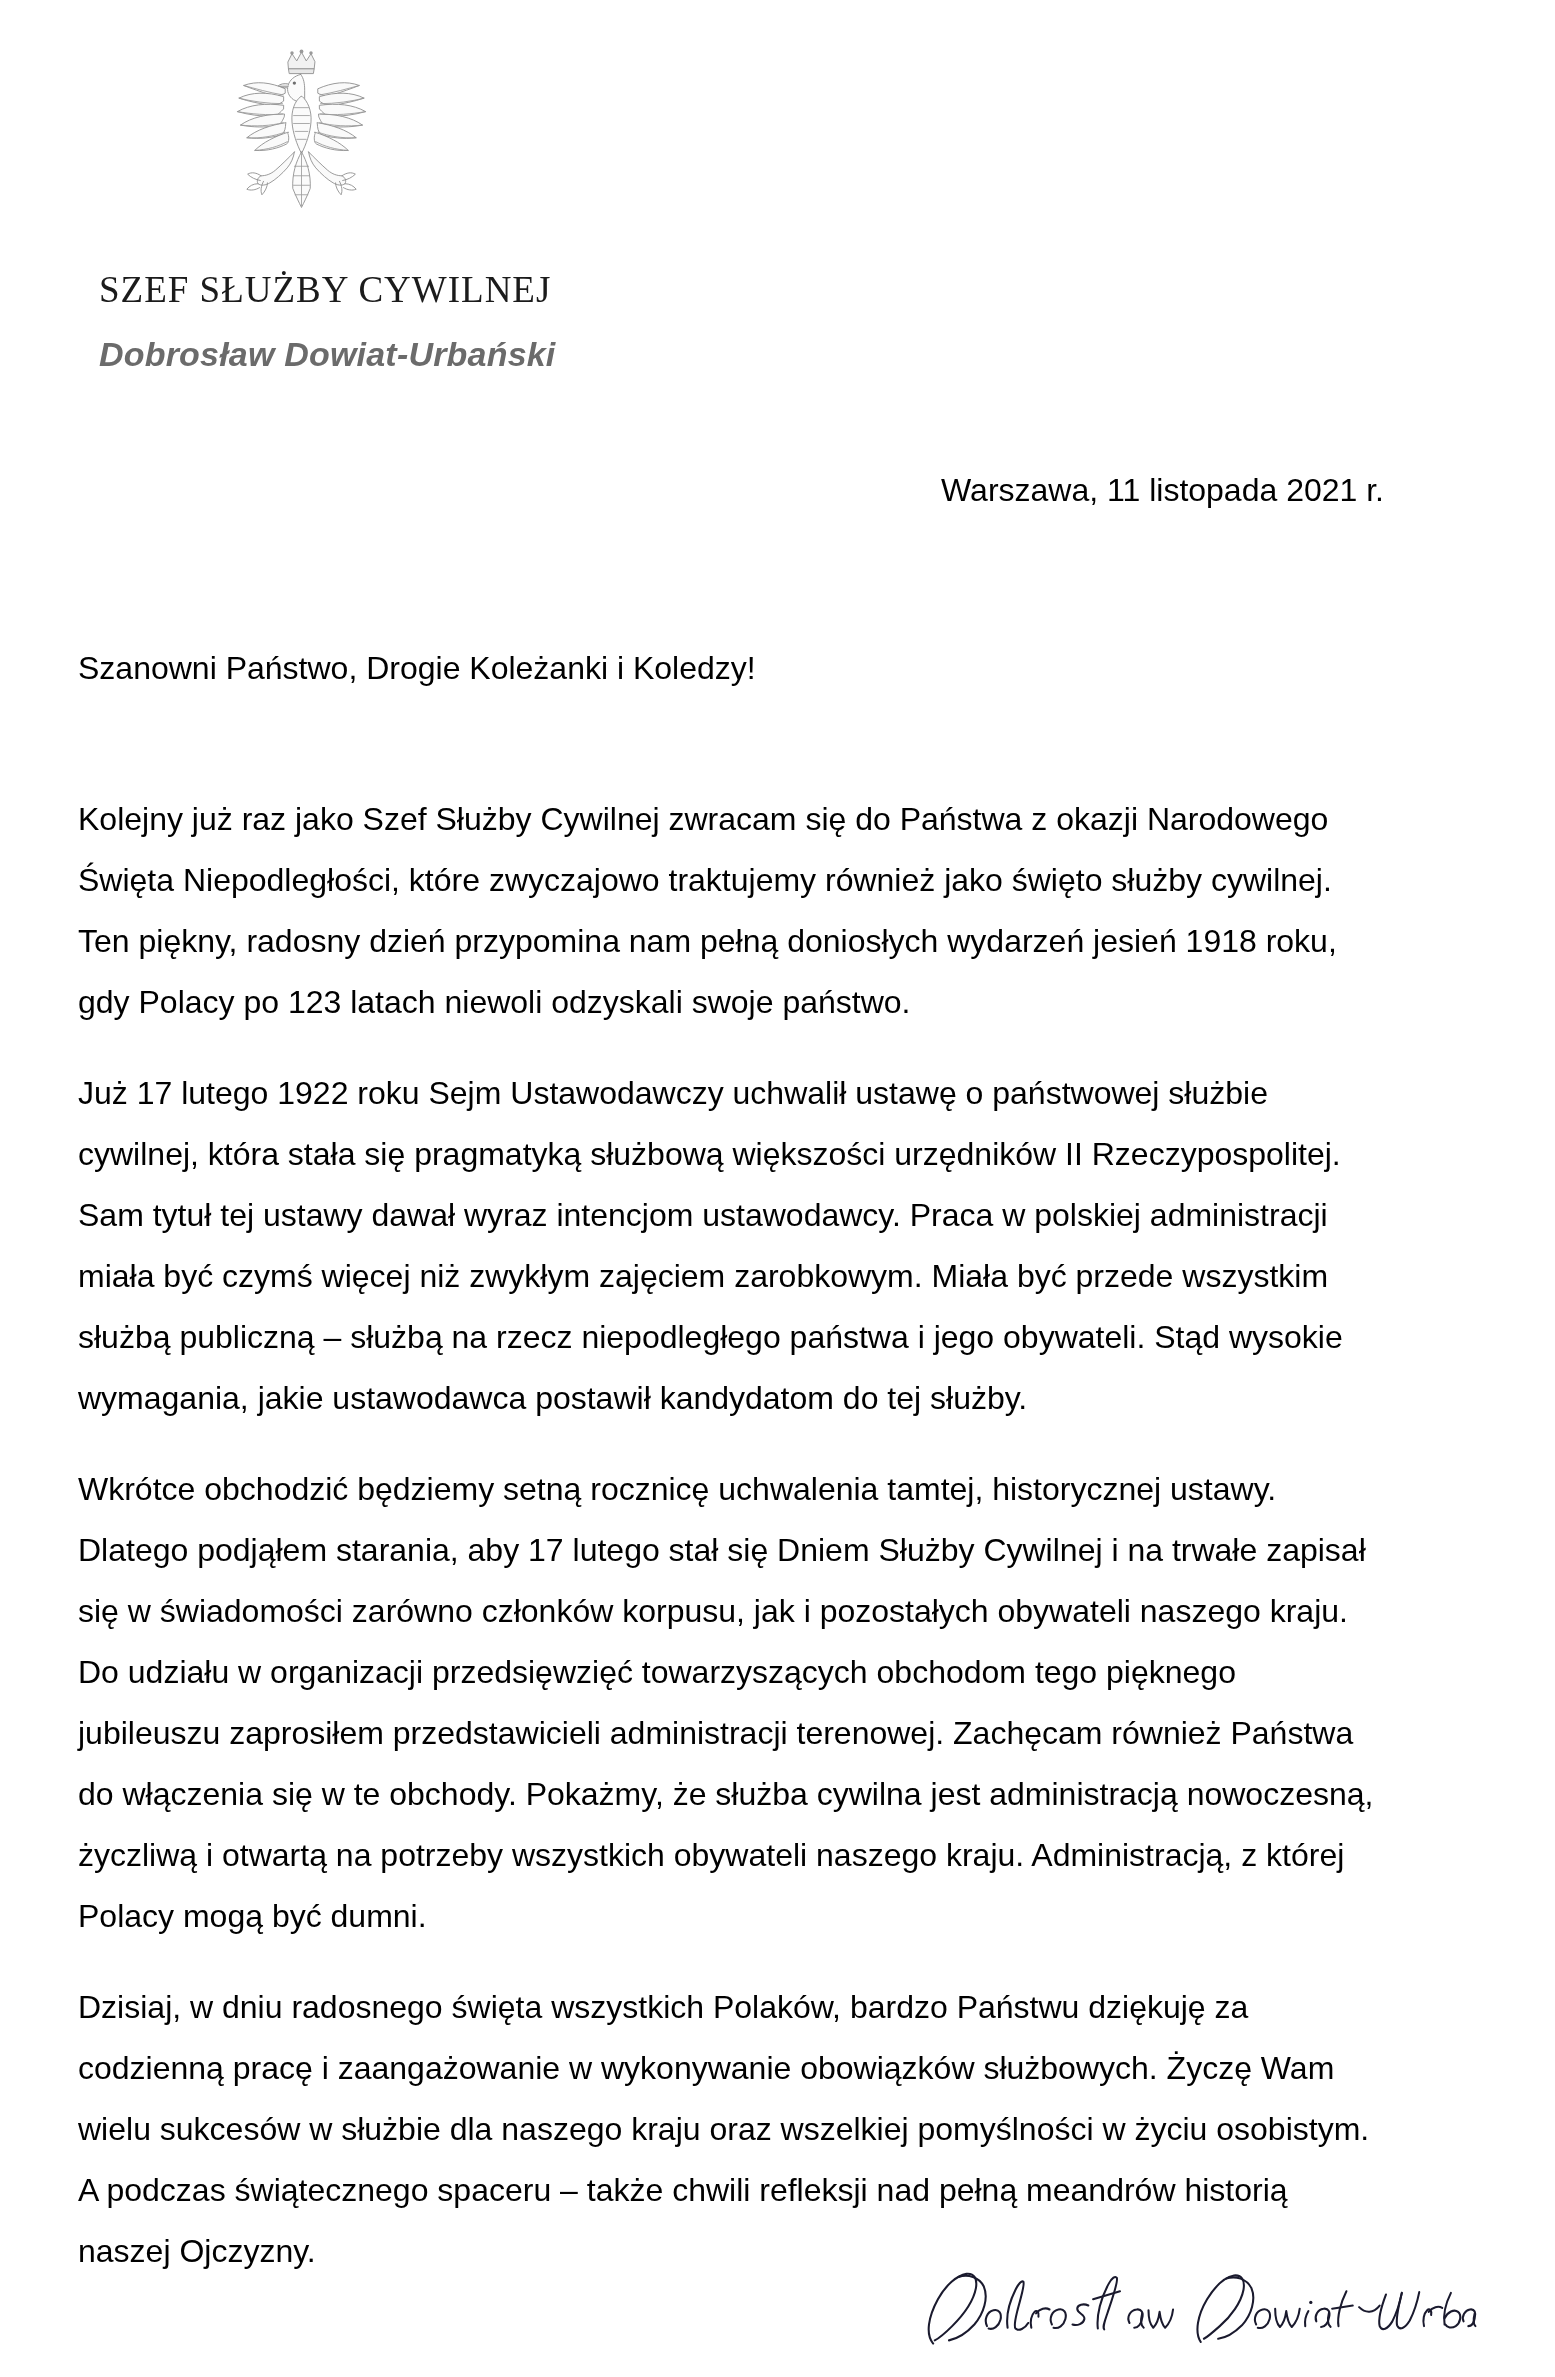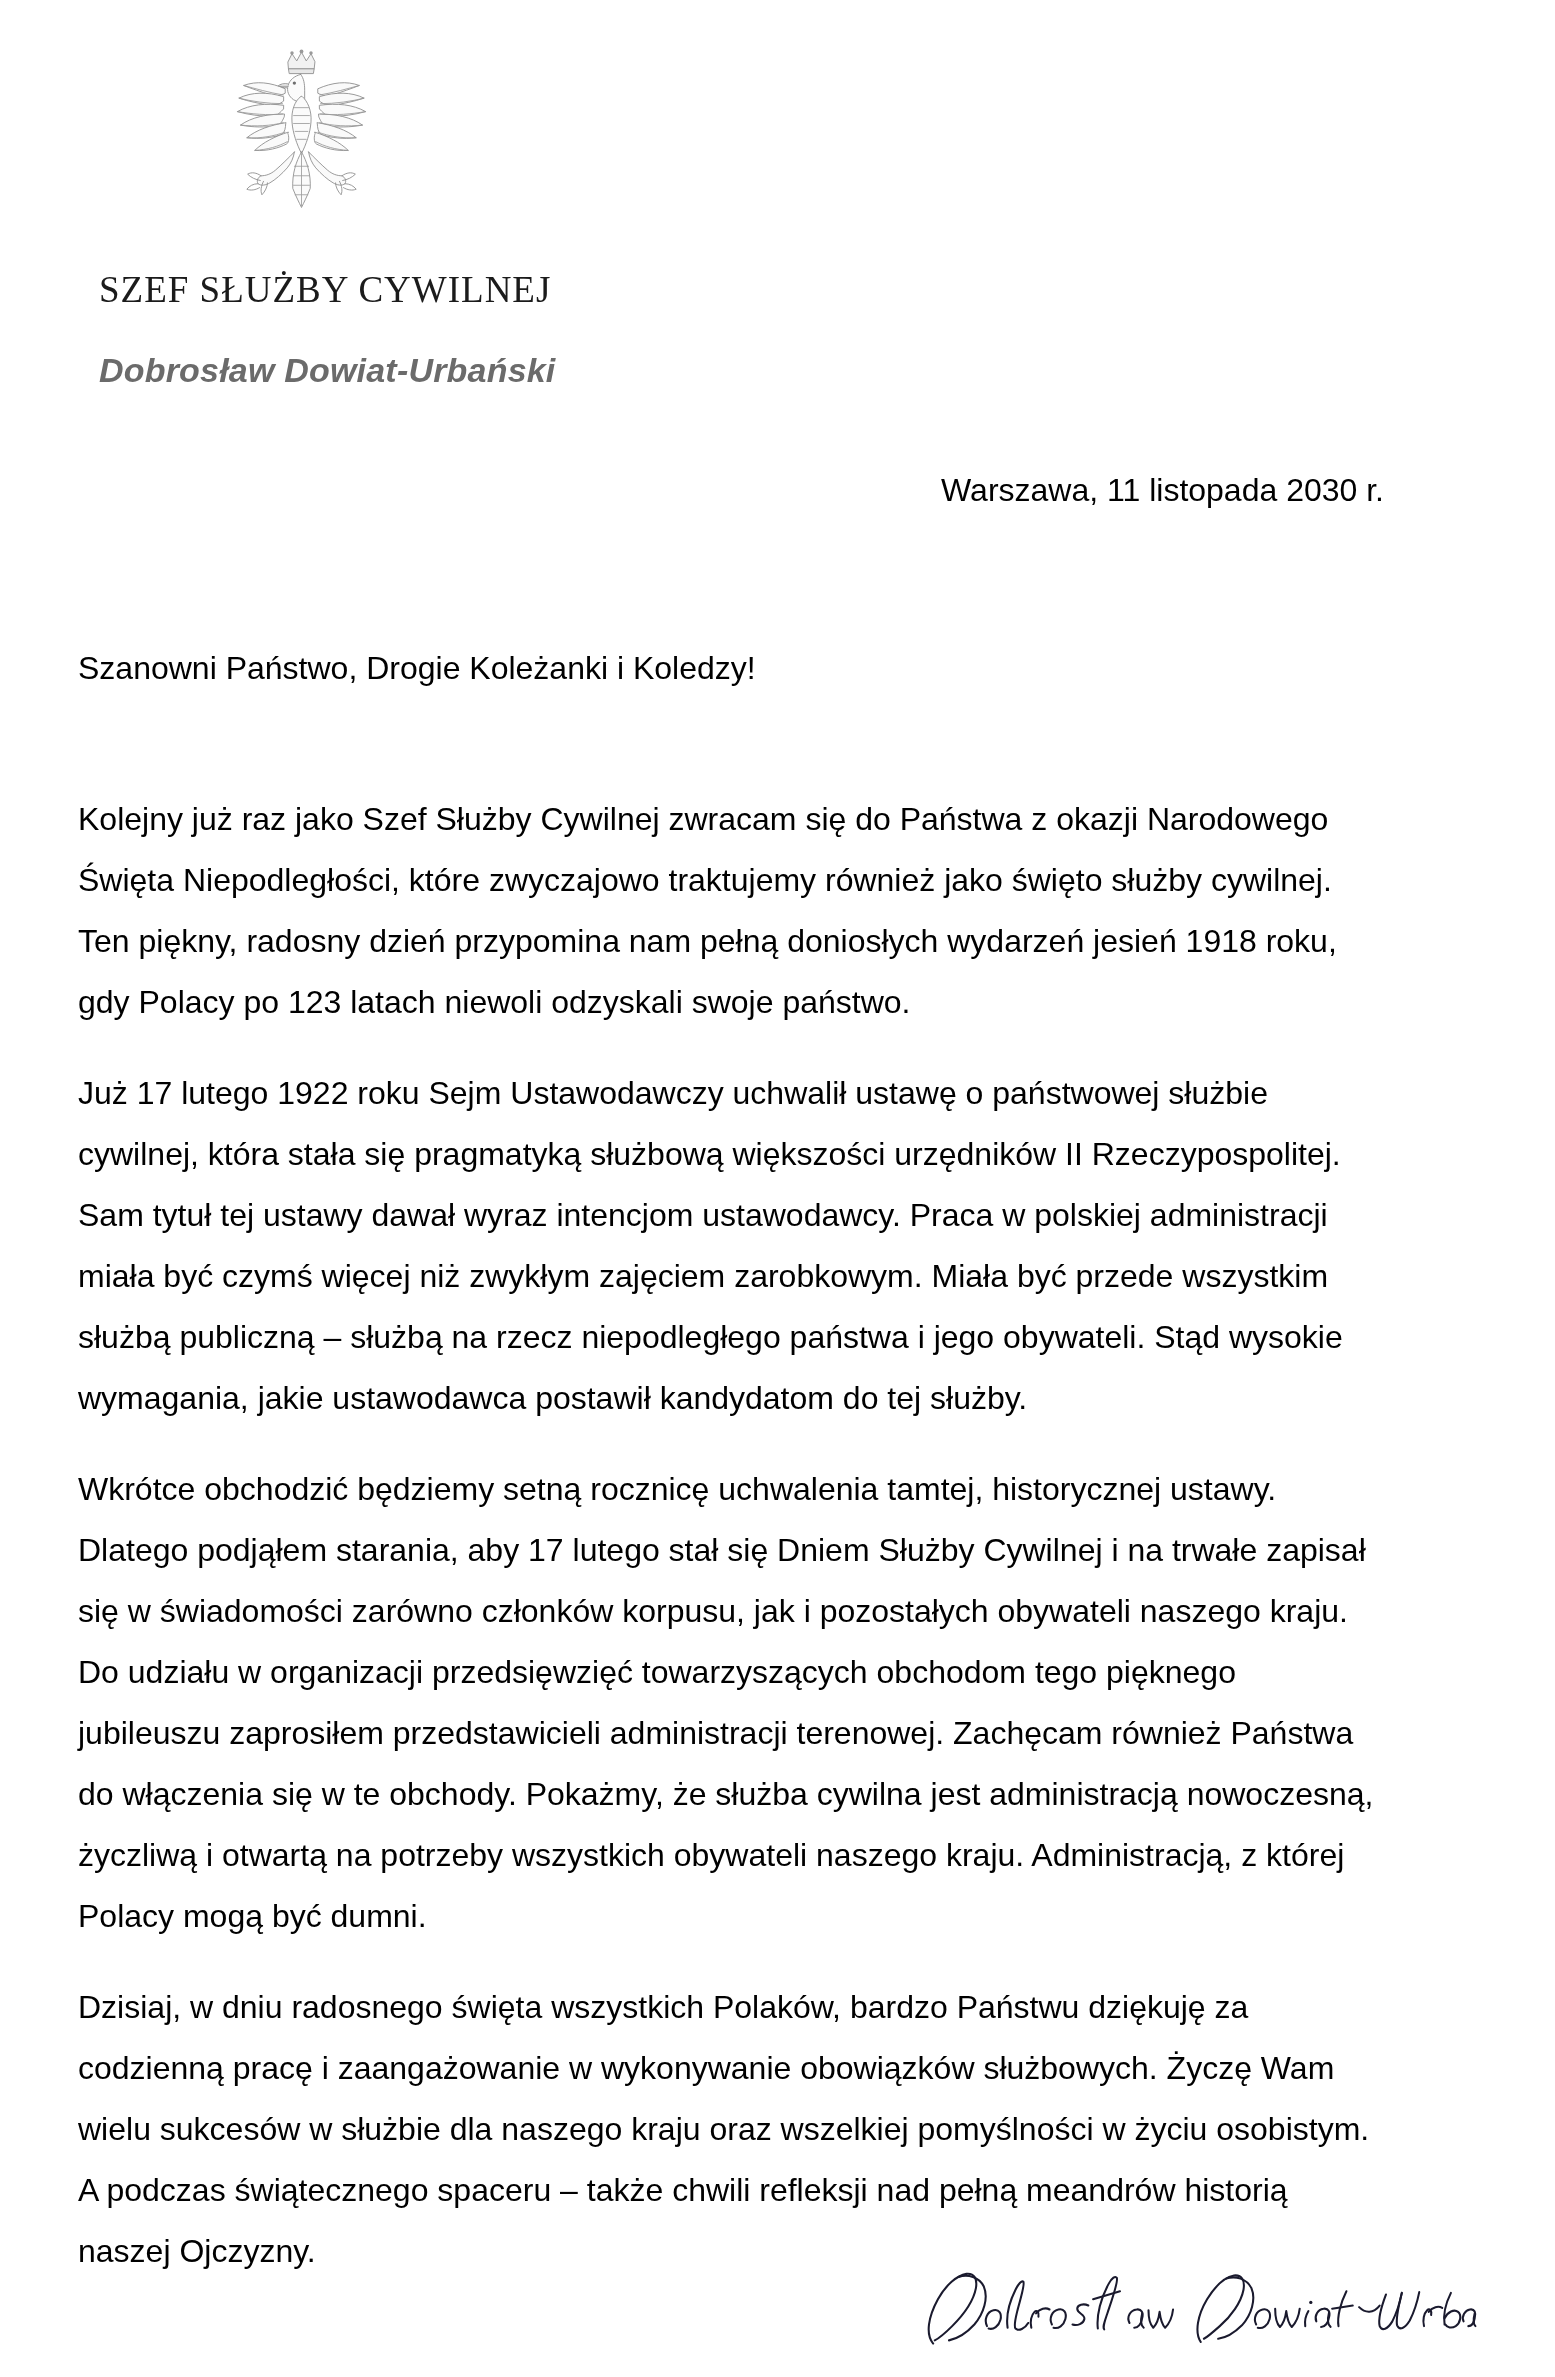--- a/index.html
+++ b/index.html
@@ -44,21 +44,21 @@
   }
   .office-title {
     font-family: "Liberation Serif", serif;
     font-size: 37px;
     line-height: 1.18;
     letter-spacing: 1px;
     color: #1b1b1b;
     white-space: nowrap;
   }
   .office-holder {
-    margin-top: 40px;
+    margin-top: 24px;
     font-family: "Liberation Sans", sans-serif;
     font-weight: bold;
     font-style: italic;
     font-size: 34px;
     line-height: 1.1;
     letter-spacing: 0.2px;
     color: #6b6b6b;
     white-space: nowrap;
   }
 
@@ -198,21 +198,21 @@
       <path d="M168 180 C174 180 179 183 182 187 C177 189 171 188 166 185"></path>
       <path d="M161 177 C164 183 165 189 163 194 C159 190 156 184 156 179"></path>
     </svg>
   </div>
 
   <div class="letterhead">
     <div class="office-title">SZEF SŁUŻBY CYWILNEJ</div>
     <div class="office-holder">Dobrosław Dowiat-Urbański</div>
   </div>
 
-  <div class="dateline">Warszawa, 11 listopada 2030 r.</div>
+  <div class="dateline">Warszawa, 11 listopada 2021 r.</div>
 
   <div class="body-copy">
     <p class="salutation">Szanowni Państwo, Drogie Koleżanki i Koledzy!</p>
 
     <p class="para">Kolejny już raz jako Szef Służby Cywilnej zwracam się do Państwa z okazji Narodowego Święta Niepodległości, które zwyczajowo traktujemy również jako święto służby cywilnej. Ten piękny, radosny dzień przypomina nam pełną doniosłych wydarzeń jesień 1918 roku, gdy Polacy po 123 latach niewoli odzyskali swoje państwo.</p>
 
     <p class="para">Już 17 lutego 1922 roku Sejm Ustawodawczy uchwalił ustawę o państwowej służbie cywilnej, która stała się pragmatyką służbową większości urzędników II Rzeczypospolitej. Sam tytuł tej ustawy dawał wyraz intencjom ustawodawcy. Praca w polskiej administracji miała być czymś więcej niż zwykłym zajęciem zarobkowym. Miała być przede wszystkim służbą publiczną – służbą na rzecz niepodległego państwa i jego obywateli. Stąd wysokie wymagania, jakie ustawodawca postawił kandydatom do tej służby.</p>
 
     <p class="para">Wkrótce obchodzić będziemy setną rocznicę uchwalenia tamtej, historycznej ustawy. Dlatego podjąłem starania, aby 17 lutego stał się Dniem Służby Cywilnej i na trwałe zapisał się w świadomości zarówno członków korpusu, jak i pozostałych obywateli naszego kraju. Do udziału w organizacji przedsięwzięć towarzyszących obchodom tego pięknego jubileuszu zaprosiłem przedstawicieli administracji terenowej. Zachęcam również Państwa do włączenia się w te obchody. Pokażmy, że służba cywilna jest administracją nowoczesną, życzliwą i otwartą na potrzeby wszystkich obywateli naszego kraju. Administracją, z której Polacy mogą być dumni.</p>
 

